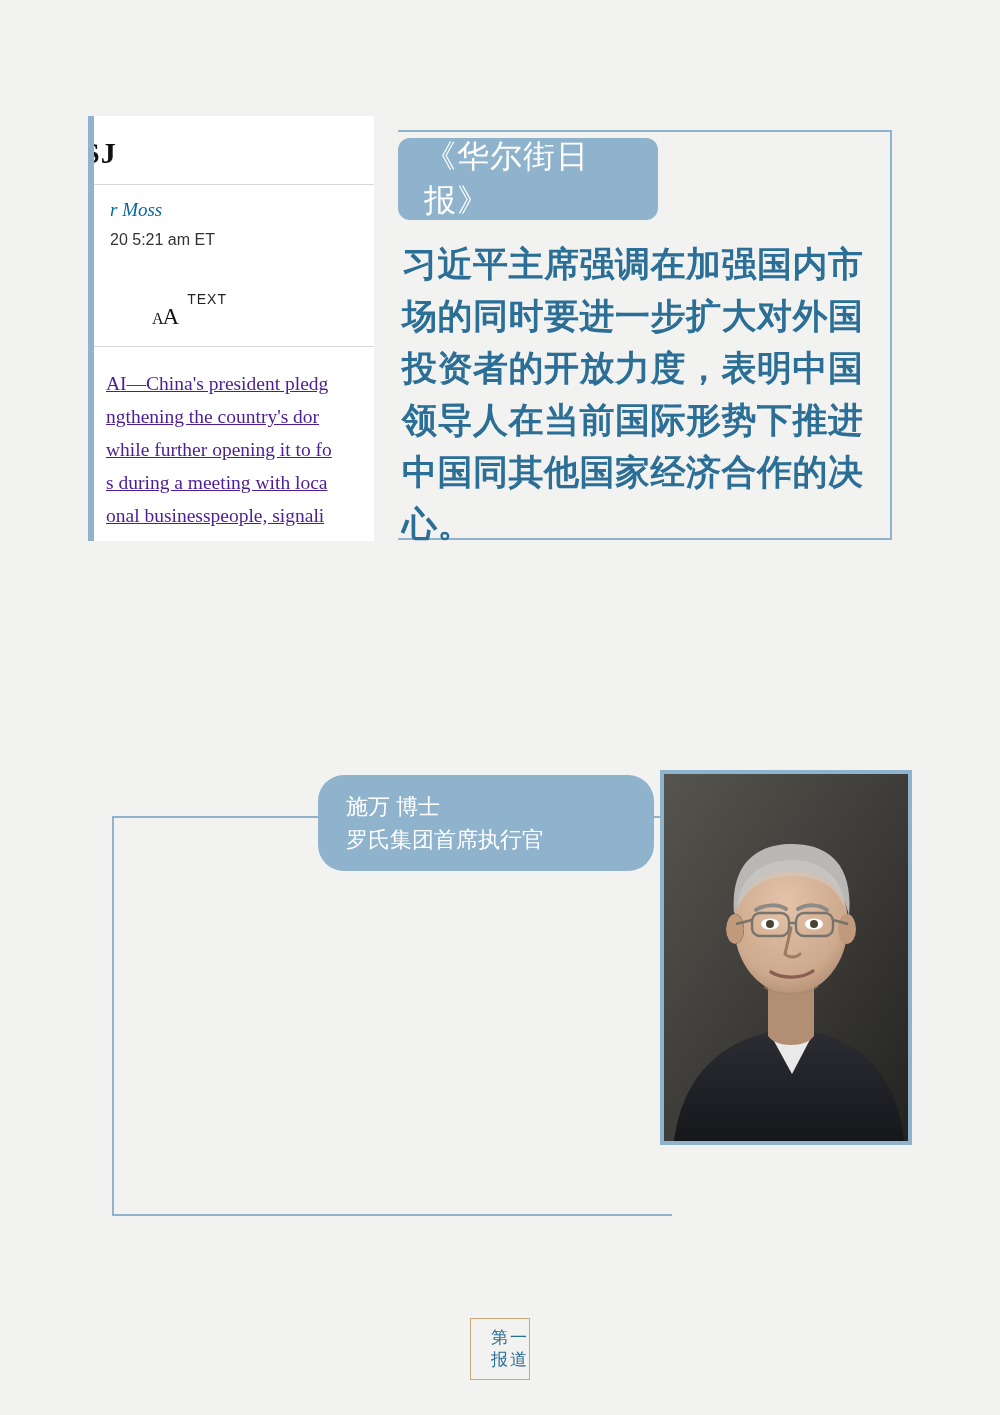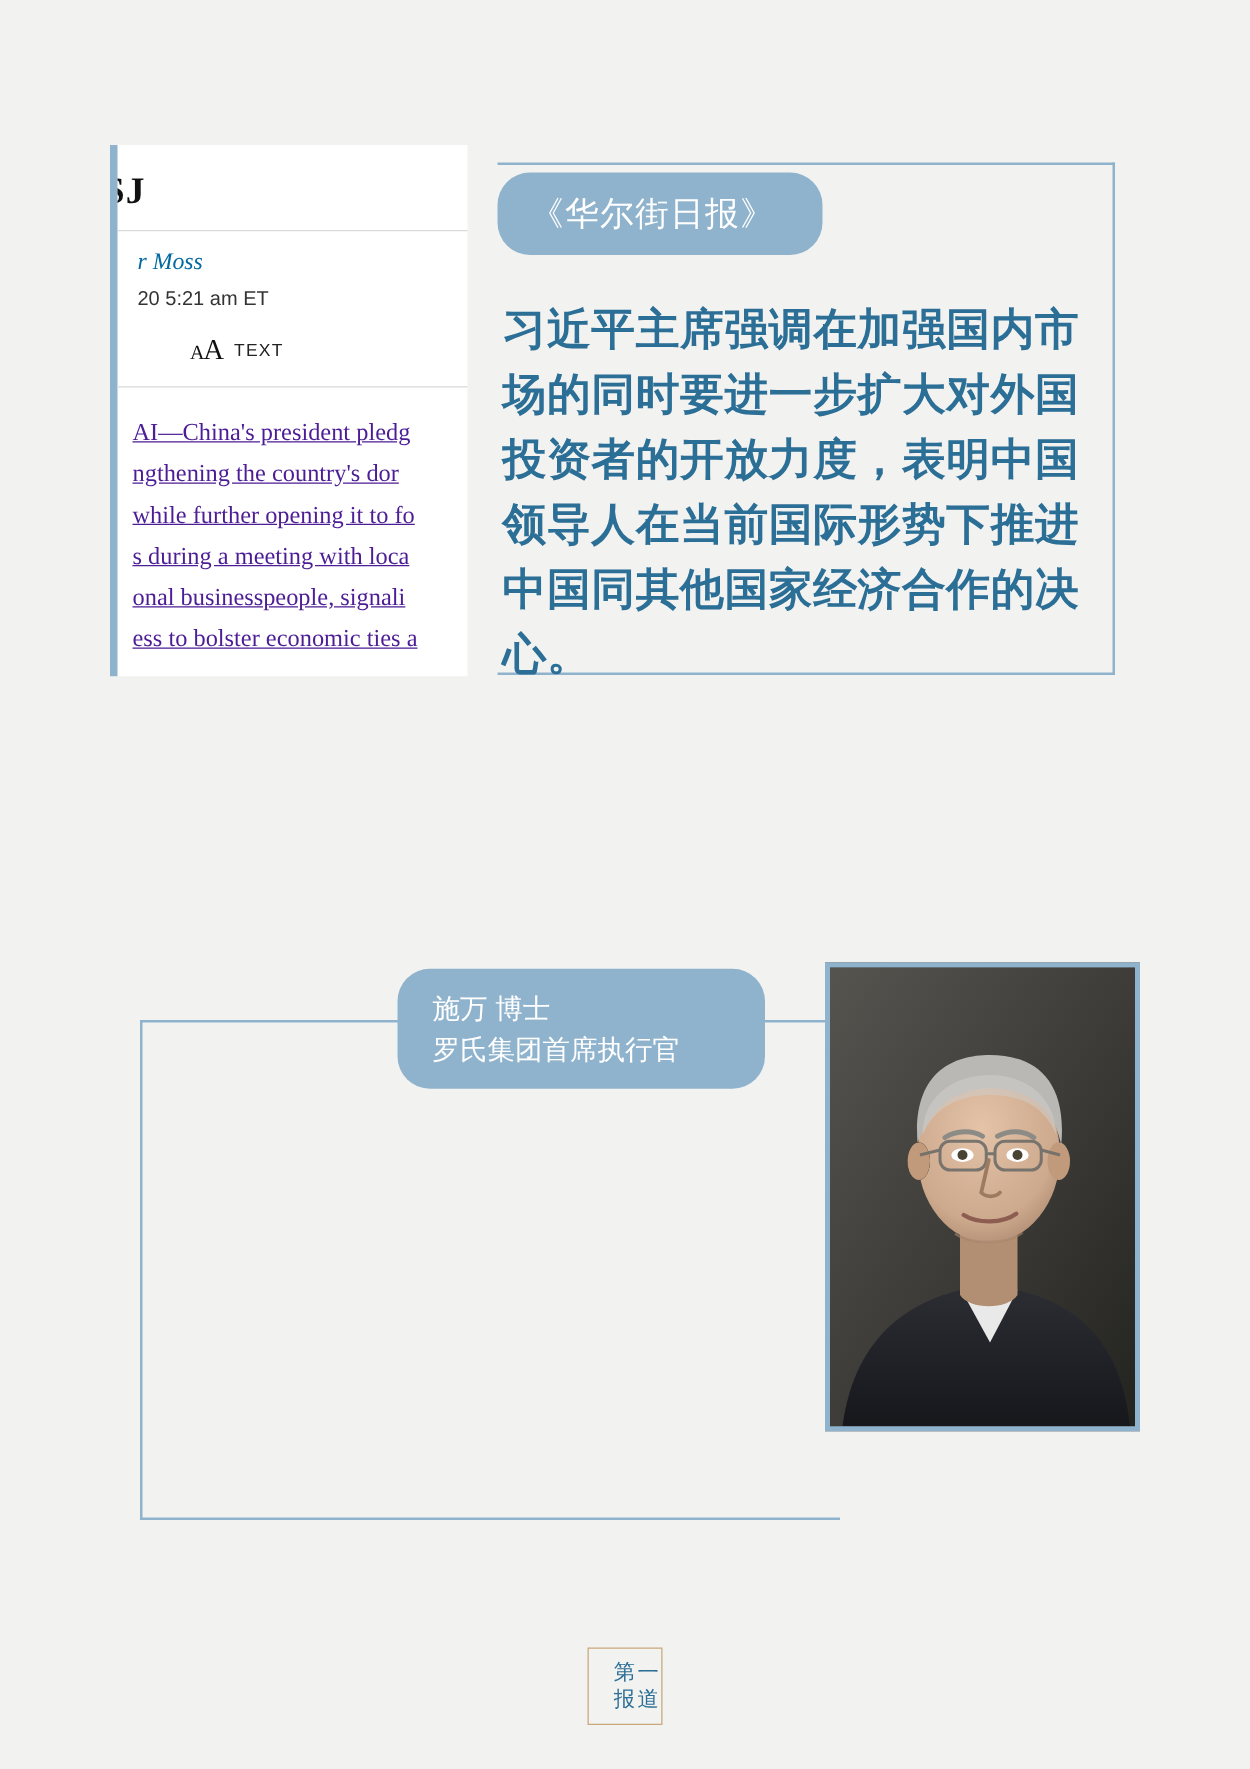--- a/index.html
+++ b/index.html
@@ -71,20 +71,21 @@
     display: flex;
     align-items: center;
     gap: 9px;
     padding-left: 100px;
     margin-top: 18px;
   }
   .wsj-aa {
     font-family: "Liberation Serif", serif;
     color: #111;
     letter-spacing: -1px;
+    margin-top: 37px;
   }
   .wsj-aa .small { font-size: 16px; }
   .wsj-aa .big { font-size: 23px; }
   .wsj-text-label {
     font-size: 14px;
     letter-spacing: 1px;
     color: #222;
   }
   .wsj-rule2 {
     border-top: 1px solid #d9d9d9;
@@ -117,25 +118,26 @@
     border-radius: 26px;
     color: #ffffff;
     display: flex;
     flex-direction: column;
     justify-content: center;
   }
   #bubble-wsj {
     left: 398px;
     top: 138px;
     width: 260px;
-    height: 66px;
+    height: 82px;
     padding: 0 26px;
     box-sizing: border-box;
-    font-size: 27px;
+    font-size: 32px;
     letter-spacing: 1px;
+    border-radius: 12px;
   }
   #quote-wsj {
     position: absolute;
     left: 402px;
     top: 238px;
     width: 470px;
     font-size: 35px;
     line-height: 52px;
     color: #2b6e96;
     font-weight: bold;
@@ -154,21 +156,21 @@
     top: 816px;
     width: 560px;
     height: 400px;
     border: 2px solid #8fb3cc;
     border-right: none;
     box-sizing: border-box;
   }
   #bubble-roche {
     left: 318px;
     top: 775px;
-    width: 294px;
+    width: 336px;
     height: 96px;
     padding: 0 28px;
     box-sizing: border-box;
     font-size: 22px;
     line-height: 33px;
   }
   #quote-roche {
     position: absolute;
     left: 150px;
     top: 903px;

